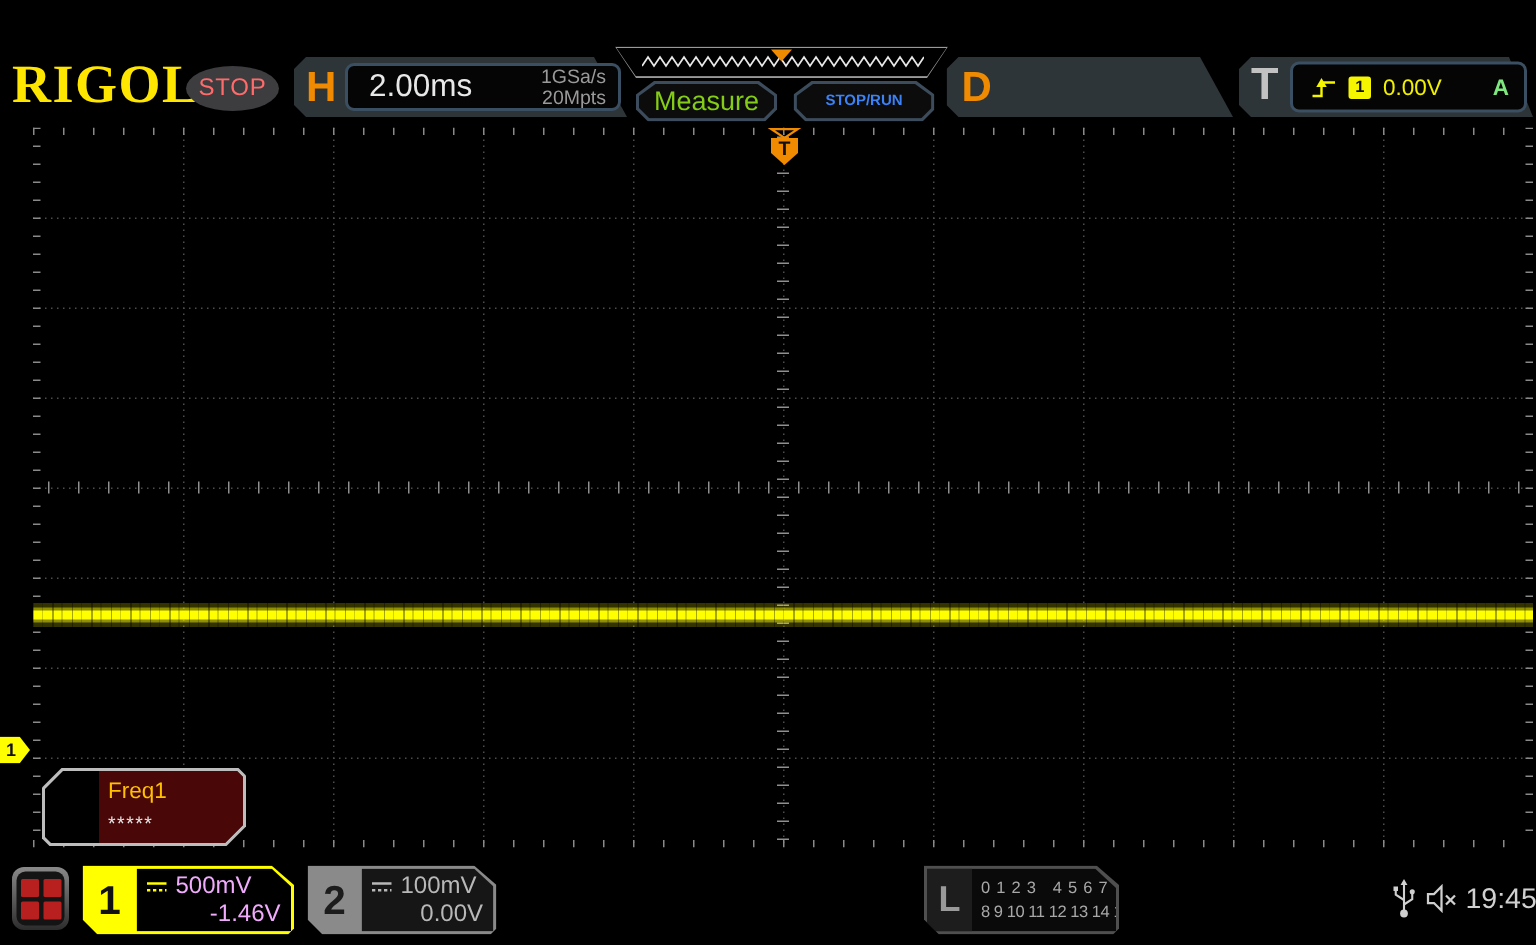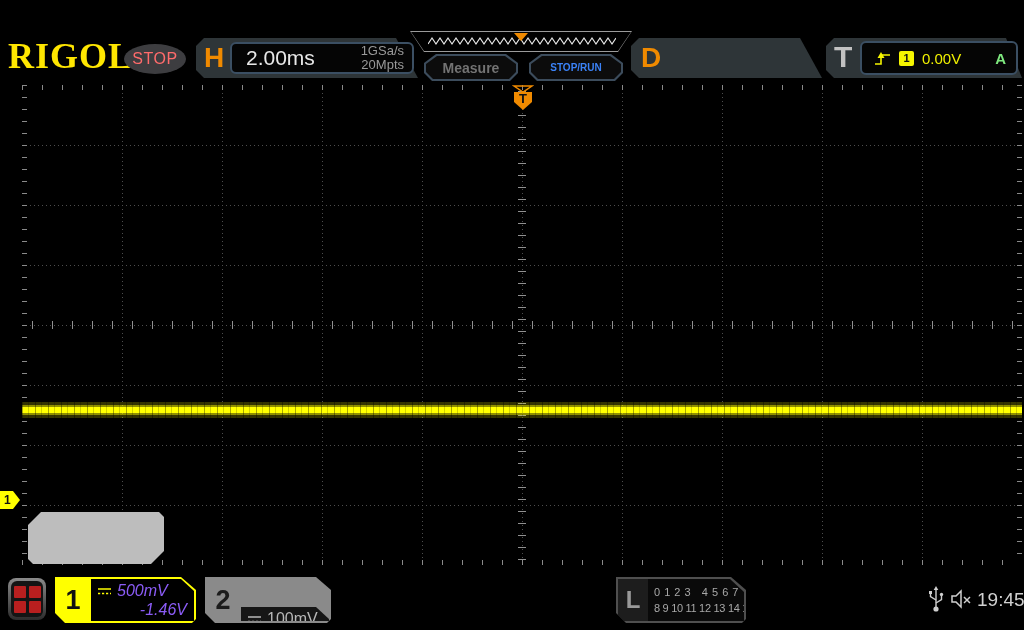--- a/index.html
+++ b/index.html
@@ -39,21 +39,21 @@
   #previewTri { left:514px; top:33px; width:0; height:0;
     border-left:7px solid transparent; border-right:7px solid transparent;
     border-top:8px solid #f08a00; }
 
   .chamfBtn { clip-path:polygon(12px 0,calc(100% - 12px) 0,100% 9px,100% calc(100% - 8px),calc(100% - 8px) 100%,8px 100%,0 calc(100% - 8px),0 9px); }
   .btnOuter { background:#3c4c5c; }
   .btnInner { position:absolute; left:2px; top:2px; right:2px; bottom:2px; background:#0c0c0c;
     display:flex; align-items:center; justify-content:center;
     clip-path:polygon(11px 0,calc(100% - 11px) 0,100% 8px,100% calc(100% - 7px),calc(100% - 7px) 100%,7px 100%,0 calc(100% - 7px),0 8px); }
   #measureBtn { left:424px; top:54px; width:94px; height:27px; }
-  #measureBtn .btnInner span { color:#737373; font-weight:bold; font-size:14px; }
+  #measureBtn .btnInner span { color:#84cc16; font-weight:normal; font-size:18px; }
   #stopRunBtn { left:529px; top:54px; width:94px; height:27px; }
   #stopRunBtn .btnInner span { color:#3b82f6; font-weight:bold; font-size:10px; }
 
   #dBlock  { left:631px; top:38px; width:191px; height:40px;
     clip-path:polygon(8px 0,calc(100% - 22px) 0,100% 100%,8px 100%,0 calc(100% - 8px),0 8px); }
   #dLetter { left:641px; top:38px; color:#f08a00; }
   #dInner  { left:668px; top:42px; width:148px; height:32px; display:flex; align-items:center; }
   #dValue  { color:#e0e0e0; font-size:20px; padding-left:14px; }
 
   #tBlock  { left:826px; top:38px; width:196px; height:40px;
@@ -107,27 +107,27 @@
     font-size:27px; font-weight:bold; }
   .chBody { position:absolute; left:36px; top:2px; right:2px; bottom:2px;
     padding:2px 7px 0 6px; }
   .chRow1 { display:flex; align-items:center; gap:5px; font-size:16px; line-height:19px; }
   .chRow2 { text-align:right; font-size:16px; line-height:20px; }
 
   #ch1 { left:55px; width:141px; background:#ffff00;
     clip-path:polygon(0 0,calc(100% - 15px) 0,100% 13px,100% calc(100% - 4px),calc(100% - 4px) 100%,10px 100%,0 calc(100% - 10px)); }
   #ch1 .chTabNum { color:#111; }
   #ch1 .chBody { background:#000;
-    clip-path:polygon(0 0,calc(100% - 13px) 0,100% 12px,100% 100%,0 100%); color:#8b5cf6;font-style:italic; }
+    clip-path:polygon(0 0,calc(100% - 13px) 0,100% 12px,100% 100%,0 100%); color:#f0abfc; }
 
   #ch2 { left:205px; width:126px; background:#8a8a8a;
     clip-path:polygon(0 0,calc(100% - 15px) 0,100% 13px,100% calc(100% - 4px),calc(100% - 4px) 100%,10px 100%,0 calc(100% - 10px)); }
   #ch2 .chTabNum { color:#1c1c1c; }
   #ch2 .chBody { background:#161616;
-    clip-path:polygon(0 0,calc(100% - 13px) 0,100% 12px,100% 100%,0 100%); color:#b8b8b8;margin-top:28px; }
+    clip-path:polygon(0 0,calc(100% - 13px) 0,100% 12px,100% 100%,0 100%); color:#b8b8b8; }
 
   #logicBlock { left:616px; top:577px; width:130px; height:46px; background:#4f4f4f;
     clip-path:polygon(0 0,calc(100% - 15px) 0,100% 13px,100% calc(100% - 4px),calc(100% - 4px) 100%,10px 100%,0 calc(100% - 10px)); }
   #logicInner { position:absolute; left:2px; top:2px; right:2px; bottom:2px; background:#0a0a0a;
     clip-path:polygon(0 0,calc(100% - 14px) 0,100% 13px,100% 100%,0 100%); }
   #logicL { position:absolute; left:0; top:0; width:30px; height:100%; background:#1d1d1d;
     color:#9a9a9a; font-size:24px; font-weight:bold; display:flex; align-items:center;
     justify-content:center; }
   .logicRow { position:absolute; left:36px; color:#a8a8a8; font-size:11px;
     white-space:pre; letter-spacing:.5px; }
@@ -495,20 +495,25 @@
     <path d="M2,1 H20 L11,7 Z" fill="none" stroke="#f08a00" stroke-width="1.5"></path>
     <path d="M2,7 H20 V17 L11,25 L2,17 Z" fill="#f08a00"></path>
     <text x="11" y="18" text-anchor="middle" font-size="13" font-weight="bold" fill="#111" font-family="Liberation Sans, sans-serif">T</text>
   </svg>
 
   <div class="abs" id="chMarker">
     <span>1</span>
   </div>
 
   <div class="abs" id="measBox"></div>
+  <div class="abs" id="measInner">
+    <div id="measFill"></div>
+    <span id="measName">Freq1</span>
+    <span id="measValue">*****</span>
+  </div>
 
   <div class="abs" id="gridIcon">
     <div id="gridIconIn">
       <div class="redSq"></div>
         <div class="redSq"></div>
         <div class="redSq"></div>
         <div class="redSq"></div>
     </div>
   </div>
 

